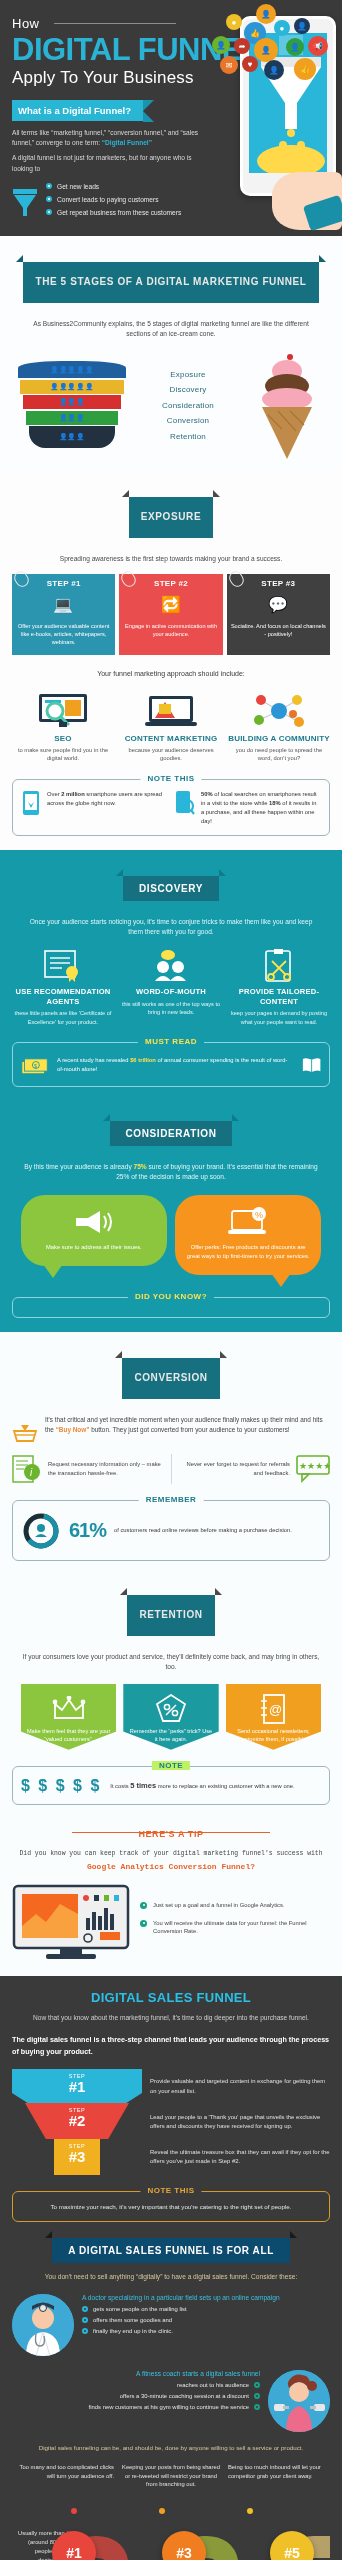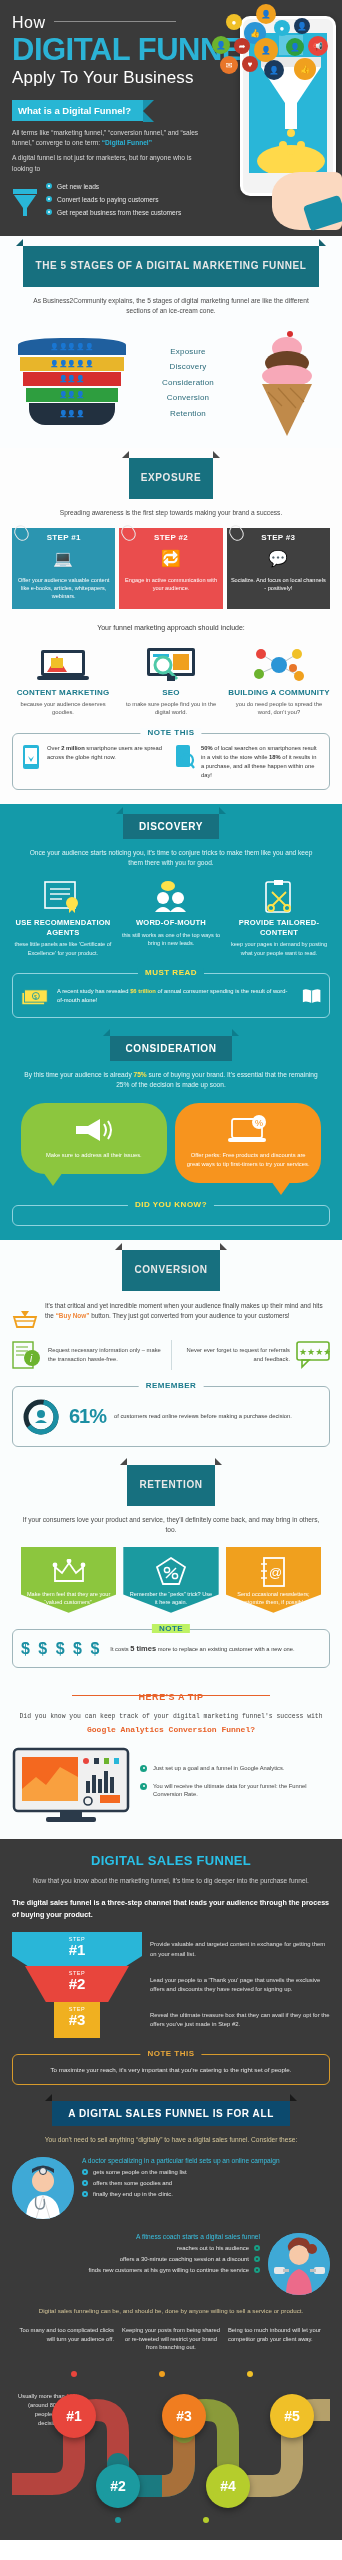--- a/index.html
+++ b/index.html
@@ -5,21 +5,21 @@
   * { box-sizing: border-box; margin:0; padding:0; }
   body {
     width:342px; margin:0 auto; background:#fff;
     font-family:"Liberation Sans", sans-serif;
     color:#333; -webkit-font-smoothing:antialiased;
   }
   .page { width:342px; position:relative; overflow:hidden; }
 
   
   .hero { background:#3a3a3a; padding:14px 12px 10px 12px; position:relative; min-height:236px; }
-  .hero .how { color:#fff; font-size:16px; letter-spacing:.5px; position:relative; display:inline-block;text-align:right; }
+  .hero .how { color:#fff; font-size:13px; letter-spacing:.5px; position:relative; display:inline-block;text-align:right; }
   .hero .how:after { content:""; position:absolute; left:42px; top:7px; width:122px; height:1px; background:#8d8d8d; }
   .hero h1 { color:#2bb3d6; font-size:31px; font-weight:bold; letter-spacing:-.5px; line-height:1; margin-top:2px; }
   .hero h2 { color:#fff; font-size:17px; font-weight:normal; margin-top:3px; letter-spacing:.2px; }
   .ribbon { background:#28b6d4; color:#fff; font-size:9.5px; font-weight:bold;
             display:inline-block; padding:5px 12px 5px 6px; margin-top:12px; position:relative; }
   .ribbon:after { content:""; position:absolute; right:-11px; top:0; border-top:11px solid #1a93ae;
                   border-bottom:11px solid #1a93ae; border-right:11px solid transparent; }
   .hero p { color:#d8d8d8; font-size:6.6px; line-height:1.55; margin-top:7px; width:195px; }
   .hero p .hl { color:#2bb3d6; font-weight:bold; }
   .bullets { margin-top:9px; display:flex; align-items:center; gap:8px; width:205px; }
@@ -36,21 +36,21 @@
   .bubbles { position:absolute; right:4px; top:4px; width:130px; height:92px; }
   .bub { position:absolute; border-radius:50%; display:flex; align-items:center; justify-content:center;
          color:#fff; font-size:8px; }
   .hand { position:absolute; right:0; bottom:6px; width:70px; height:58px; background:#fbd9c0;
           border-radius:40% 10% 6px 40%; }
   .hand-sleeve { position:absolute; right:-2px; bottom:10px; width:38px; height:26px; background:#1a8fa8;
           border-radius:4px; transform:rotate(-18deg); }
 
   
   .sect { position:relative; padding:10px 12px 14px 12px; }
-  .banner-wrap { text-align:center; margin:0 auto; position:relative; }
+  .banner-wrap { text-align:center; margin:16px auto; position:relative; }
   .banner { display:inline-block; background:#1b7a8c; color:#fff; font-size:10px; font-weight:bold;
             letter-spacing:.6px; padding:7px 16px; position:relative; }
   .banner.dark { background:#17707f; }
   .banner.blue { background:#1f9fc4; }
   .banner:before,.banner:after{ content:""; position:absolute; top:-7px; width:0; height:0; }
   .banner:before{ left:-7px; border-top:7px solid transparent; border-right:7px solid #4a4a4a; }
   .banner:after { right:-7px; border-top:7px solid transparent; border-left:7px solid #4a4a4a; }
   .sub { font-size:6.6px; line-height:1.55; text-align:center; margin:9px 10px 0 10px; color:#4a4a4a; }
 
   
@@ -313,44 +313,44 @@
         <div class="ic">💬</div>
         <p>Socialize. And focus on local channels - positively!</p>
       </div>
     </div>
 
     <div class="sub" style="margin-top:14px;font-size:7px;color:#3a3a3a">Your funnel marketing approach should include:</div>
     <div class="three">
       <div class="col">
         <div class="ic">
           <svg viewBox="0 0 60 38" width="60" height="38">
-              <rect x="8" y="4" width="44" height="26" rx="2" fill="#22364a"></rect>
-              <rect x="11" y="7" width="38" height="20" fill="#fff"></rect>
-              <polygon points="14,26 24,10 34,26" fill="#e8453c"></polygon>
-              <rect x="18" y="12" width="12" height="10" fill="#f0c028"></rect>
-              <rect x="4" y="30" width="52" height="4" rx="2" fill="#22364a"></rect>
-            </svg>
-        </div>
-        <h5>CONTENT MARKETING</h5>
-        <p>because your audience deserves goodies.</p>
-      </div>
-      <div class="col">
-        <div class="ic">
-          <svg viewBox="0 0 60 38" width="60" height="38">
               <rect x="6" y="2" width="48" height="28" rx="2" fill="#22364a"></rect>
               <rect x="9" y="5" width="42" height="22" fill="#fff"></rect>
               <rect x="12" y="8" width="16" height="3" fill="#29b6d8"></rect>
               <rect x="32" y="8" width="16" height="16" fill="#f0a01e"></rect>
               <circle cx="22" cy="19" r="8" fill="none" stroke="#4ec9a8" stroke-width="3"></circle>
               <line x1="28" y1="25" x2="36" y2="33" stroke="#4ec9a8" stroke-width="3"></line>
               <rect x="26" y="30" width="8" height="5" fill="#22364a"></rect>
             </svg>
         </div>
         <h5>SEO</h5>
         <p>to make sure people find you in the digital world.</p>
+      </div>
+      <div class="col">
+        <div class="ic">
+          <svg viewBox="0 0 60 38" width="60" height="38">
+              <rect x="8" y="4" width="44" height="26" rx="2" fill="#22364a"></rect>
+              <rect x="11" y="7" width="38" height="20" fill="#fff"></rect>
+              <polygon points="14,26 24,10 34,26" fill="#e8453c"></polygon>
+              <rect x="18" y="12" width="12" height="10" fill="#f0c028"></rect>
+              <rect x="4" y="30" width="52" height="4" rx="2" fill="#22364a"></rect>
+            </svg>
+        </div>
+        <h5>CONTENT MARKETING</h5>
+        <p>because your audience deserves goodies.</p>
       </div>
       <div class="col">
         <div class="ic">
           <svg viewBox="0 0 60 38" width="60" height="38">
             <line x1="30" y1="19" x2="12" y2="8" stroke="#b8c4c8" stroke-width="1"></line>
               <line x1="30" y1="19" x2="48" y2="8" stroke="#b8c4c8" stroke-width="1"></line>
             <line x1="30" y1="19" x2="10" y2="28" stroke="#b8c4c8" stroke-width="1"></line>
               <line x1="30" y1="19" x2="50" y2="30" stroke="#b8c4c8" stroke-width="1"></line>
             <circle cx="30" cy="19" r="8" fill="#2b95d6"></circle>
               <circle cx="12" cy="8" r="5" fill="#e8453c"></circle>

